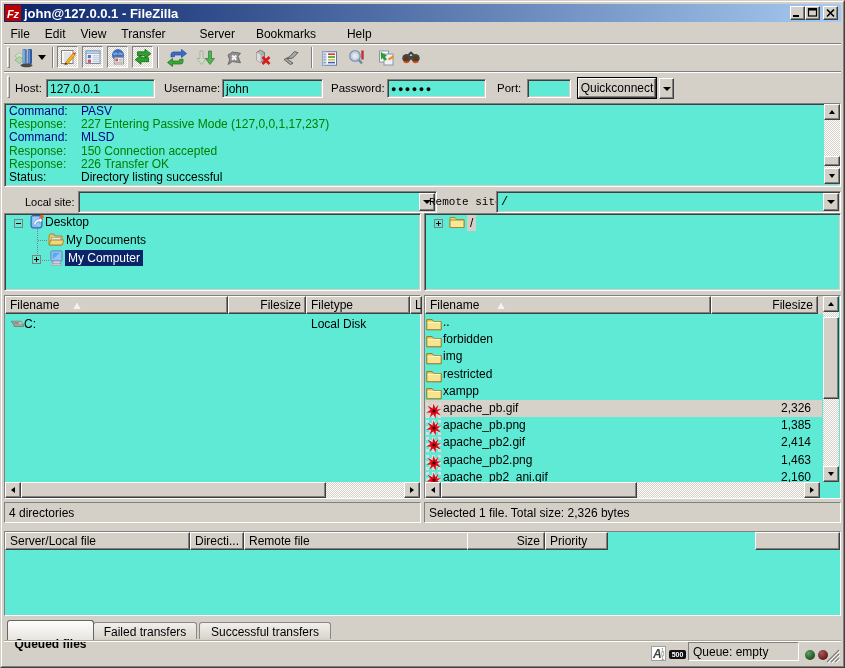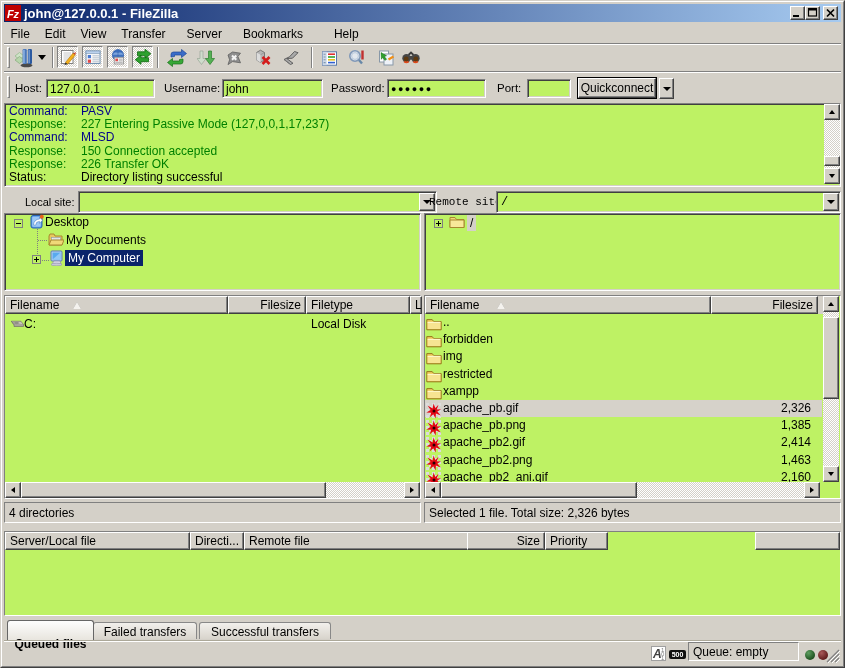--- a/index.html
+++ b/index.html
@@ -11,21 +11,21 @@
   color:#000;
   position:relative;
 }
 .abs { position:absolute; }
 
 .sunken { border:1px solid; border-color:#808080 #fff #fff #808080;
   box-shadow: inset 1px 1px 0 #404040, inset -1px -1px 0 #d4d0c8; }
 .sunkenthin { border:1px solid; border-color:#808080 #fff #fff #808080; }
 .raised { border:1px solid; border-color:#fff #404040 #404040 #fff;
   box-shadow: inset -1px -1px 0 #808080; }
-.field { background:#bef264; }
+.field { background:#5eead4; }
 .checker { background-image: conic-gradient(#fff 0 25%, #d4d0c8 0 50%, #fff 0 75%, #d4d0c8 0 100%); background-size:2px 2px; }
 .dither { background-image: conic-gradient(#fff 0 25%, #d4d0c8 0 50%, #fff 0 75%, #d4d0c8 0 100%); background-size:2px 2px; }
 
 
 #titlebar { left:4px; top:4px; width:837px; height:18px;
   background: linear-gradient(to right,#0a246a,#a6caf0);
   display:flex; align-items:center; }
 #titlebar .ttext { color:#fff; font-weight:bold; font-size:13px; margin-left:3px; letter-spacing:0px; }
 .winbtn { width:16px; height:14px; background:#d4d0c8; position:absolute; top:2px; }
 .winbtn svg { display:block; }
@@ -86,21 +86,21 @@
     <svg width="13" height="12" viewBox="0 0 13 12">
       <path d="M3 2.5 L10 9.5 M10 2.5 L3 9.5" stroke="#000" stroke-width="1.7"></path>
     </svg>
   </div>
 
 <div id="menubar" class="abs">
   <span style="margin-left:-1px">File</span>
     <span>Edit</span>
     <span>View</span>
     <span>Transfer</span>
-    <span style="margin-left:6px">Server</span>
+    <span style="margin-left:19px">Server</span>
     <span style="margin-left:6px">Bookmarks</span>
     <span style="margin-left:16px">Help</span>
 </div>
 
 <div class="abs" style="left:4px;top:43px;width:837px;height:2px;border-top:1px solid #808080;border-bottom:1px solid #fff;"></div>
 
 <div id="toolbar" class="abs" style="left:4px;top:45px;width:837px;height:26px;">
   <div class="abs grip" style="left:3px;top:2px;height:21px;"></div>
 
   <div class="abs" style="left:10px;top:2px;"><svg width="20" height="21" viewBox="0 0 20 21">

